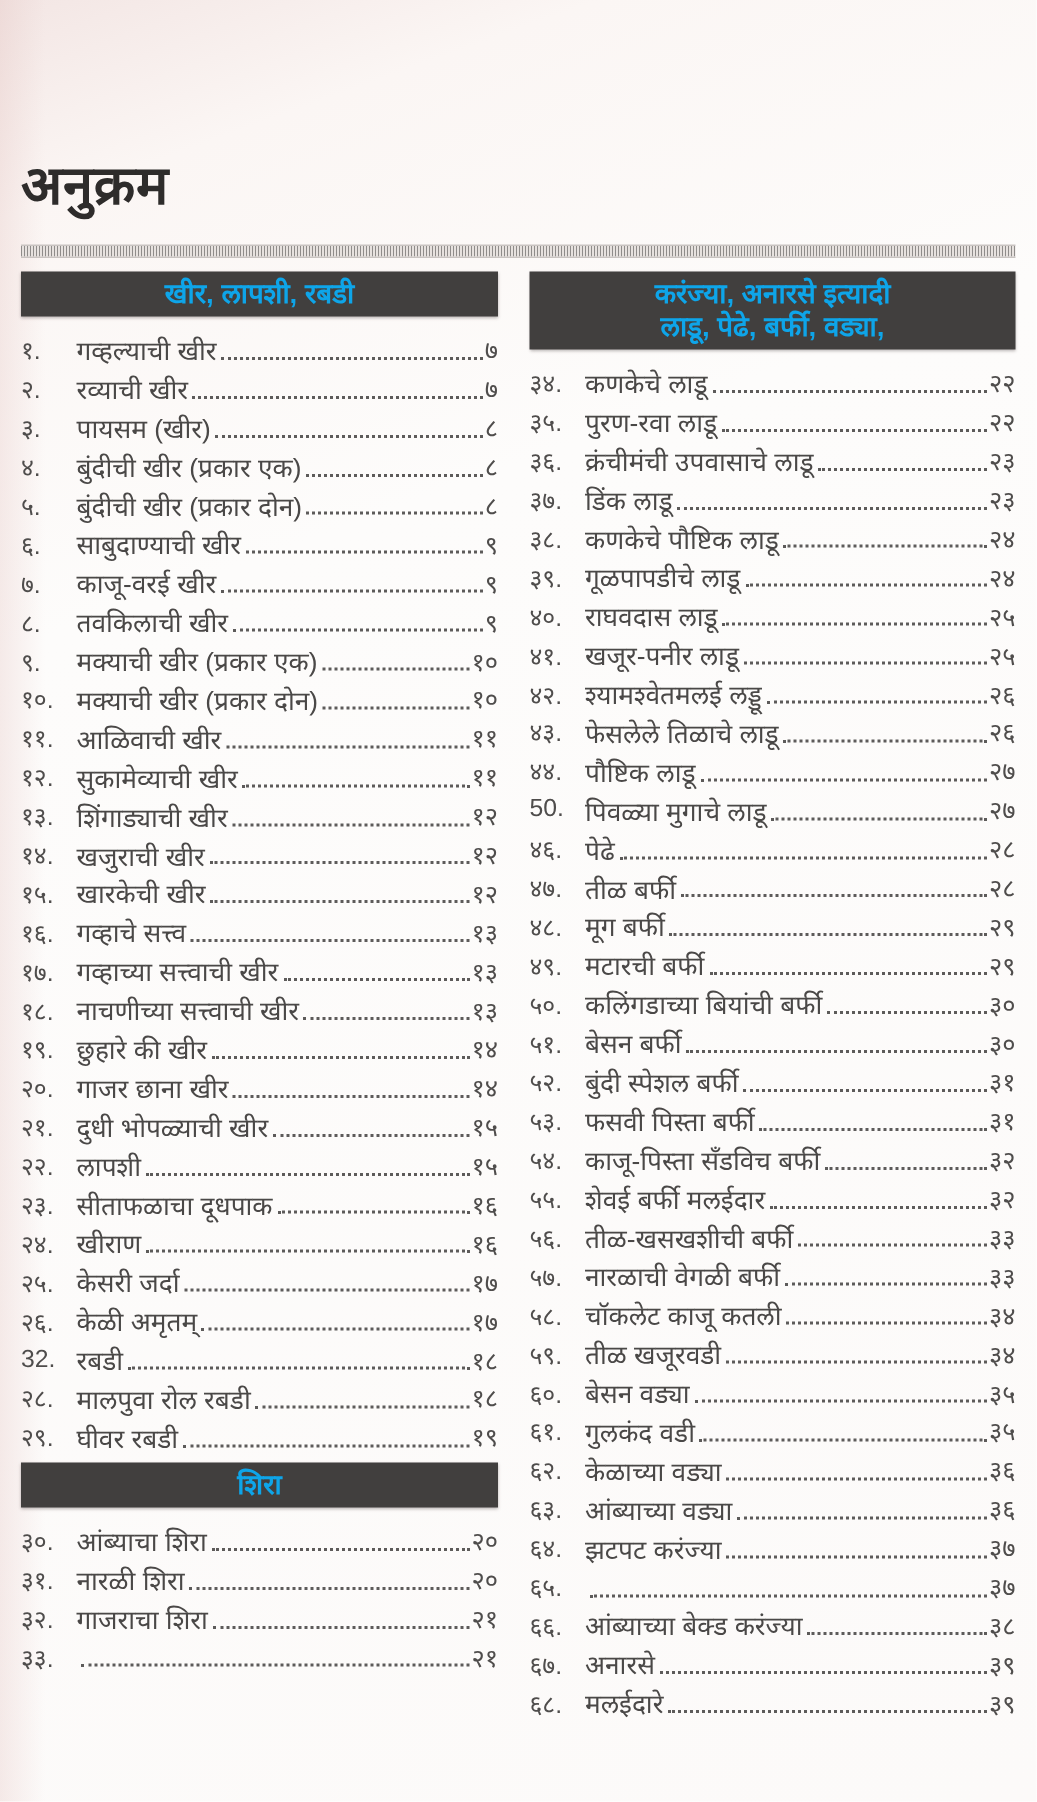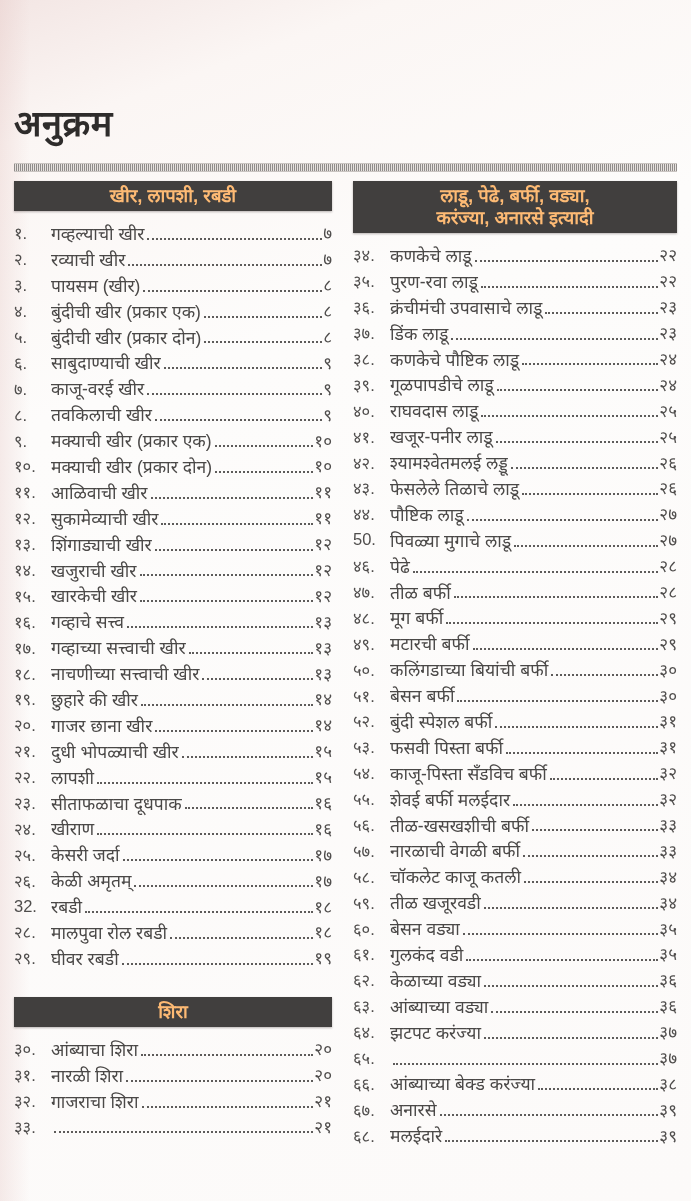--- a/index.html
+++ b/index.html
@@ -20,27 +20,27 @@
     height:7px;width:663px;
     background:repeating-linear-gradient(90deg,#8f8c8a 0,#8f8c8a 1px,#e7e2df 1px,#e7e2df 2px);
     border-top:1px solid #c9c4c1;border-bottom:1px solid #c9c4c1;
     margin-bottom:9px;
   }
   .columns{display:flex;gap:21px;align-items:flex-start;}
   .col{display:flex;flex-direction:column;}
   .col.left{width:318px;}
   .col.right{width:324px;}
   .hdr{
-    background:#413f3e;color:#fdba74;
+    background:#413f3e;color:#0ea5e9;
     text-align:center;font-weight:bold;font-size:18.5px;line-height:22px;
     padding:4px 23px;box-sizing:border-box;width:100%;
     box-shadow:0 1px 2px rgba(60,50,48,.35);
   }
   .toc-section{margin-bottom:4px;}
-  .toc-section + .toc-section .hdr{margin-top:22px;}
+  .toc-section + .toc-section .hdr{margin-top:0;}
   ul.toc{list-style:none;margin:9px 0 0 0;padding:0;}
   li.entry{
     display:flex;align-items:center;height:25.9px;
     font-size:17.5px;white-space:nowrap;
   }
   .num{flex:0 0 37px;font-size:16.5px;color:#4f4d4c;}
   .ttl{flex:0 0 auto;color:#4a4847;}
   .leader{
     flex:1 1 8px;min-width:8px;
     border-bottom:2px dotted #5d5b5a;
@@ -264,22 +264,22 @@
               <span class="num">३३.</span>
               <span class="leader"></span>
               <span class="pg">२१</span>
             </li>
           </ul>
         </div>
       </div>
     <div class="col right">
         <div class="toc-section">
           <div class="hdr">
+            <div class="hdr-line">करंज्या, अनारसे इत्यादी</div>
             <div class="hdr-line">लाडू, पेढे, बर्फी, वड्या,</div>
-            <div class="hdr-line">करंज्या, अनारसे इत्यादी</div>
           </div>
           <ul class="toc">
             <li class="entry">
               <span class="num">३४.</span>
               <span class="ttl">कणकेचे लाडू</span>
               <span class="leader"></span>
               <span class="pg">२२</span>
             </li>
             <li class="entry">
               <span class="num">३५.</span>

